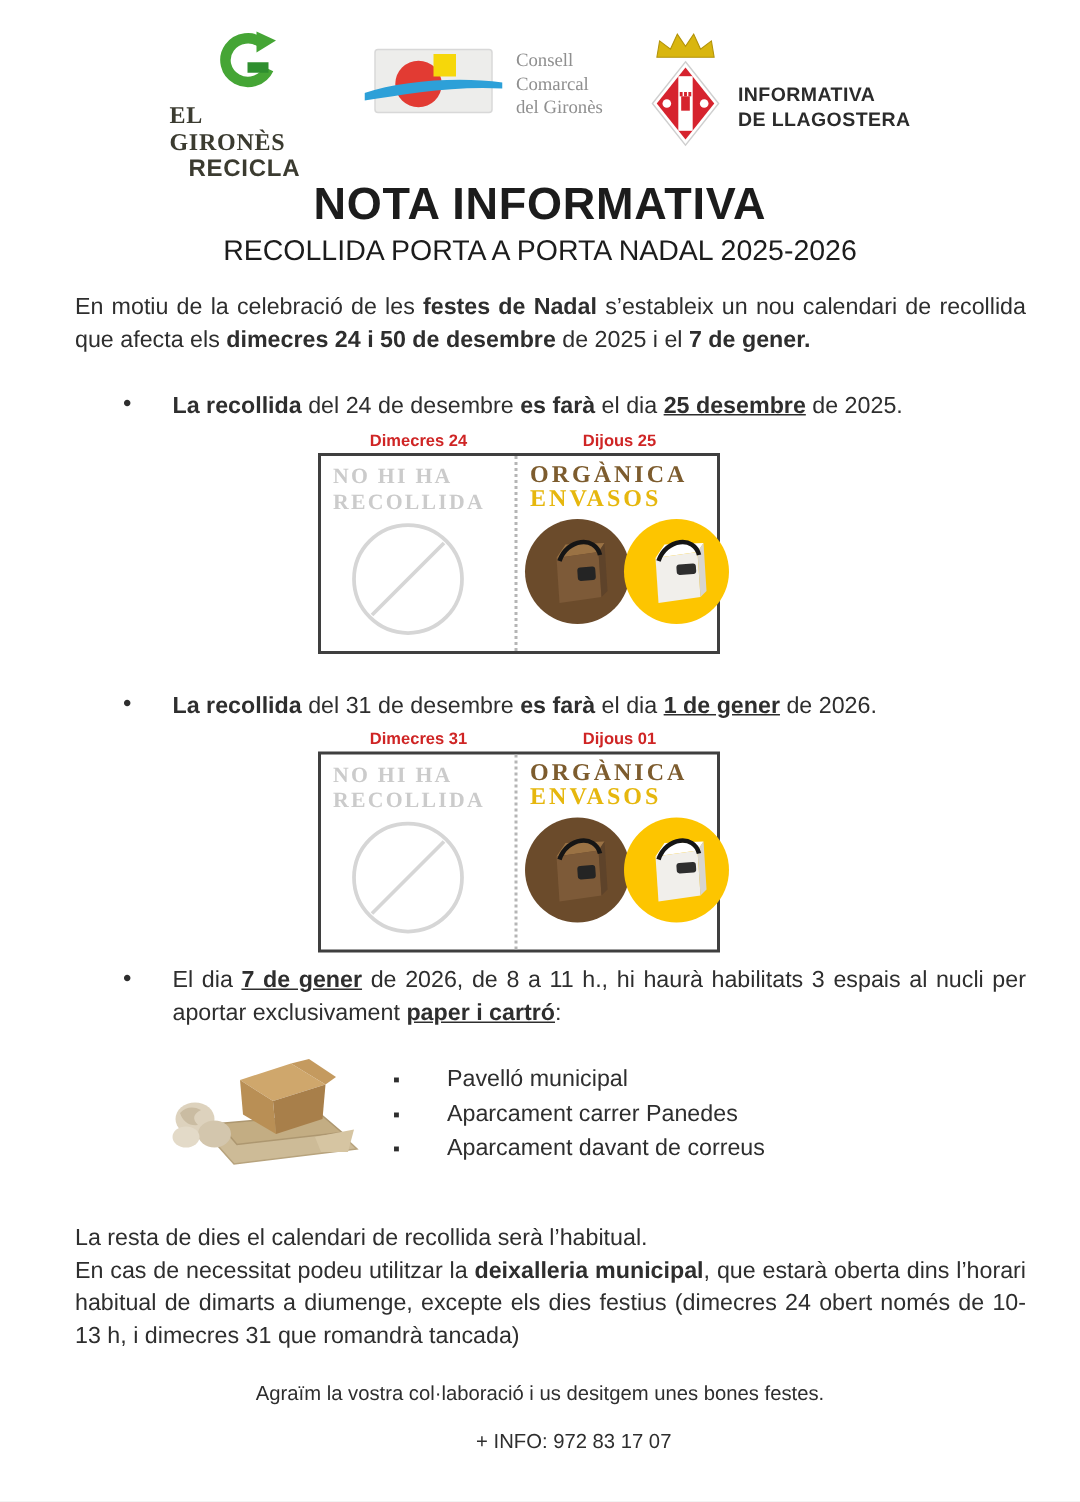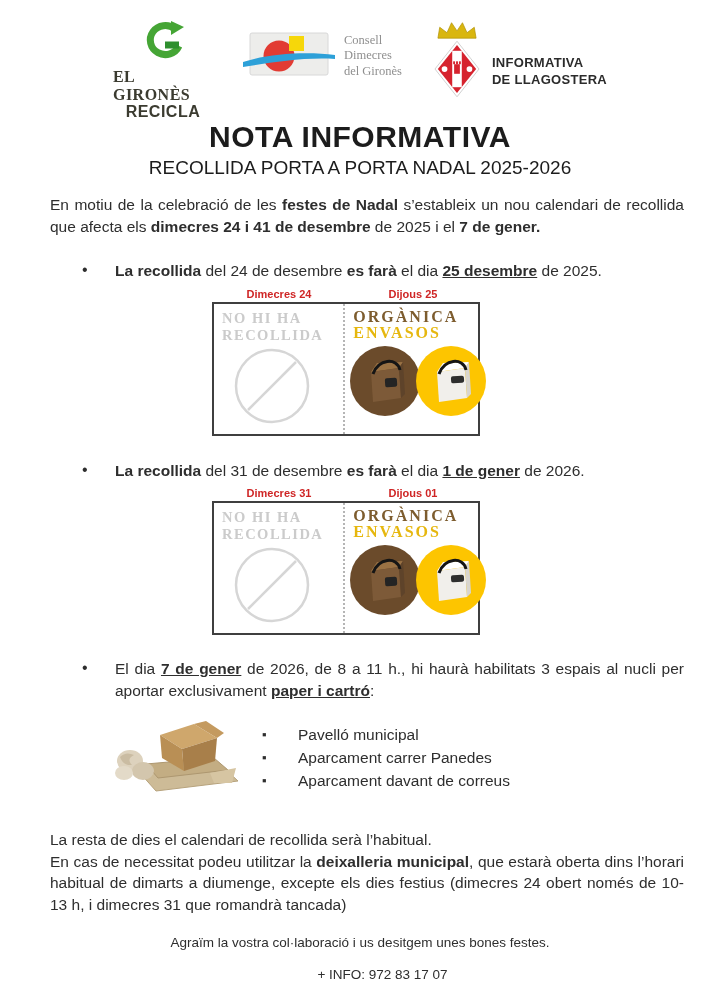--- a/index.html
+++ b/index.html
@@ -28,21 +28,21 @@
   
   .bt{font-size:15.5px;line-height:21.5px;color:#2e2e2e;}
   .intro{margin:15px 36px 0 50px;text-align:justify;}
   .b{font-weight:bold;}
   .bu{font-weight:bold;text-decoration:underline;}
   .bullet{position:relative;margin:0 36px 0 115px;}
   .bullet::before{content:"•";position:absolute;left:-33px;top:-1px;font-size:16px;}
   .bullet.justify{text-align:justify;}
   .mt1{margin-top:23px;}
   .mt2{margin-top:24px;}
-  .mt3{margin-top:23px;}
+  .mt3{margin-top:8px;}
   
   .card{width:268px;margin:6px 0 0 212px;}
   .card-labels{display:flex;margin-bottom:2px;}
   .card-labels span{flex:1;text-align:center;font-weight:bold;font-size:11px;color:#cf2525;}
   .card-box{border:2px solid #3f3f3f;height:134px;display:flex;background:#fff;box-sizing:border-box;}
   .card-left{width:49%;position:relative;padding:6px 0 0 8px;box-sizing:border-box;}
   .no-lines{font-family:"Liberation Serif",serif;font-weight:bold;font-size:14.5px;letter-spacing:1.5px;color:#cbcbcb;line-height:1.18;}
   .ban{position:absolute;left:18px;top:42px;}
   .card-right{flex:1;border-left:2px dotted #b5b5b5;padding:4px 0 0 8px;position:relative;box-sizing:border-box;}
   .org{font-family:"Liberation Serif",serif;font-weight:bold;font-size:16px;letter-spacing:2px;color:#7d5c2e;}
@@ -85,21 +85,21 @@
       <span>
         <svg width="92" height="50" viewBox="0 0 92 50">
           <rect x="7" y="4" width="78" height="42" fill="#ededeb" stroke="#d8d8d8" rx="2"></rect>
           <circle cx="36" cy="27" r="15.5" fill="#e23b33"></circle>
           <rect x="46" y="7" width="15" height="15" fill="#f6d70a"></rect>
           <path d="M0,33 C 24,25 62,22 92,26 L92,30 C 60,28 26,34 0,38 Z" fill="#2da0d8"></path>
         </svg>
       </span>
       <span class="txt">
         <div>Consell</div>
-        <div>Dimecres</div>
+        <div>Comarcal</div>
         <div>del Gironès</div>
       </span>
     </div>
 
     <div class="logo-c">
       <span class="shield">
         <svg width="50" height="20" viewBox="0 0 50 22">
           <path d="M4,20 L6,8 L14,14 L19,3 L25,12 L31,3 L36,14 L44,8 L46,20 Z" fill="#d9b60f" stroke="#b2930a" stroke-width="0.8"></path>
         </svg>
         <svg width="46" height="58" viewBox="0 0 48 60">
@@ -117,21 +117,21 @@
       <span class="txt">
         <div>INFORMATIVA</div>
         <div>DE LLAGOSTERA</div>
       </span>
     </div>
   </div>
 
   <div class="title">NOTA INFORMATIVA</div>
   <div class="subtitle">RECOLLIDA PORTA A PORTA NADAL 2025-2026</div>
 
-  <p class="bt intro"><span>En motiu de la celebració de les </span><span class="b">festes de Nadal</span><span> s’estableix un nou calendari de recollida que afecta els </span><span class="b">dimecres 24 i 41 de desembre</span><span> de 2025 i el </span><span class="b">7 de gener.</span></p>
+  <p class="bt intro"><span>En motiu de la celebració de les </span><span class="b">festes de Nadal</span><span> s’estableix un nou calendari de recollida que afecta els </span><span class="b">dimecres 24 i 50 de desembre</span><span> de 2025 i el </span><span class="b">7 de gener.</span></p>
 
   <div class="bt bullet mt1"><span class="b">La recollida</span><span> del 24 de desembre </span><span class="b">es farà</span><span> el dia </span><span class="bu">25 desembre</span><span> de 2025.</span></div>
 
   <div class="card">
     <div class="card-labels">
       <span>Dimecres 24</span>
       <span>Dijous 25</span>
     </div>
     <div class="card-box">
       <div class="card-left">

